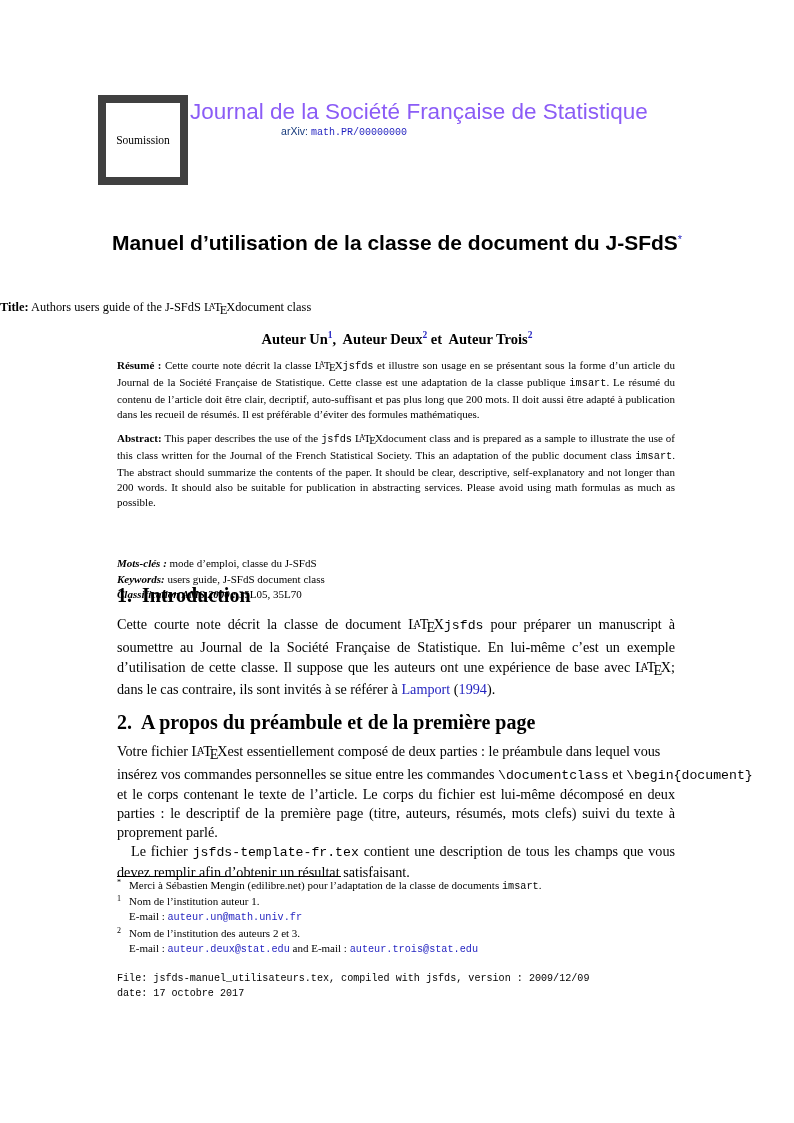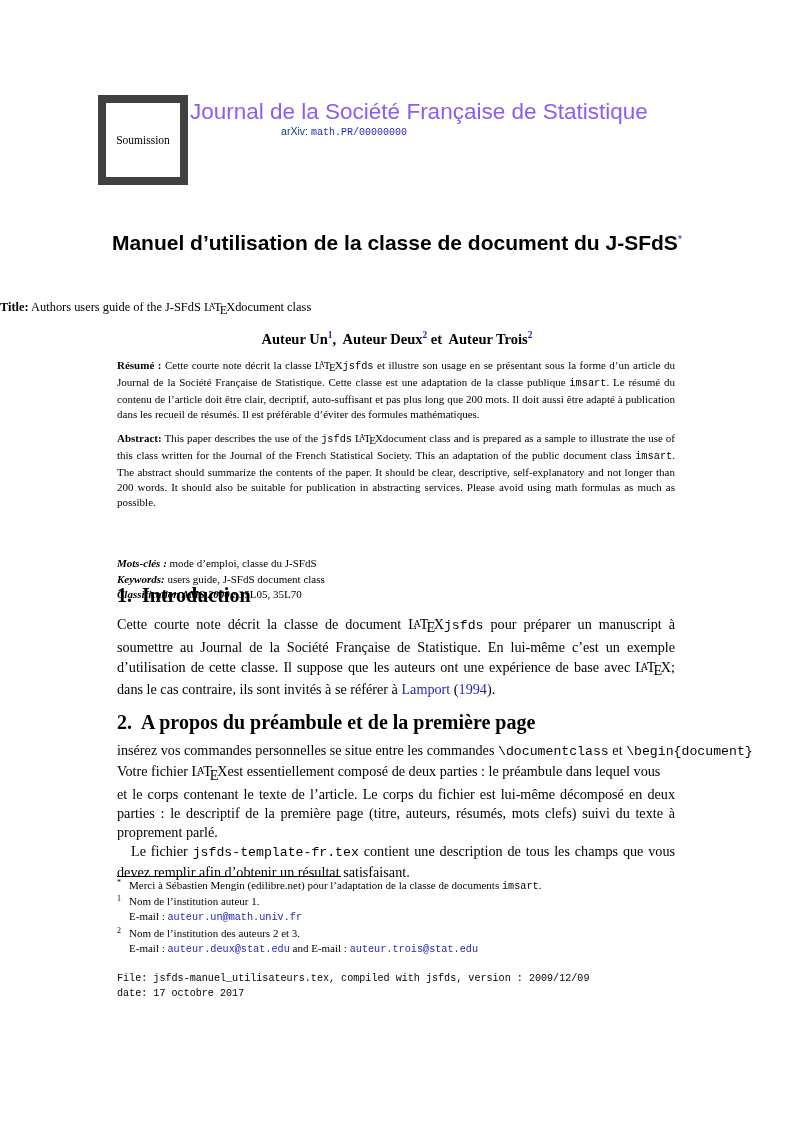--- a/index.html
+++ b/index.html
@@ -110,22 +110,22 @@
 <div id="sec1-p" class="abs body-p">
   <span>Cette courte note décrit la classe de document</span>
   <span class="latex"><span>L</span><span class="a">A</span><span>T</span><span class="e">E</span><span>X</span></span><span class="mono">jsfds</span>
   <span>pour préparer un manuscript à soumettre au Journal de la Société Française de Statistique. En lui-même c’est un exemple d’utilisation de cette classe. Il suppose que les auteurs ont une expérience de base avec</span>
   <span class="latex"><span>L</span><span class="a">A</span><span>T</span><span class="e">E</span><span>X</span></span><span>; dans le cas contraire, ils sont invités à se référer à</span>
   <span class="link">Lamport</span><span style="white-space:pre"> (</span><span class="link">1994</span><span>).</span>
 </div>
 
 <div id="sec2-h" class="abs sec-h" style="white-space:pre">2.  A propos du préambule et de la première page</div>
 <div id="sec2-p" class="abs body-p">
+  <div class="ragged"><span>Votre fichier</span> <span class="latex"><span>L</span><span class="a">A</span><span>T</span><span class="e">E</span><span>X</span></span><span>est essentiellement composé de deux parties : le préambule dans lequel vous</span></div>
   <div class="ragged"><span>insérez vos commandes personnelles se situe entre les commandes</span> <span class="mono">\documentclass</span> <span>et</span> <span class="mono">\begin{document}</span></div>
-  <div class="ragged"><span>Votre fichier</span> <span class="latex"><span>L</span><span class="a">A</span><span>T</span><span class="e">E</span><span>X</span></span><span>est essentiellement composé de deux parties : le préambule dans lequel vous</span></div>
   <div>et le corps contenant le texte de l’article. Le corps du fichier est lui-même décomposé en deux parties : le descriptif de la première page (titre, auteurs, résumés, mots clefs) suivi du texte à proprement parlé.</div>
   <div class="indent"><span>Le fichier</span> <span class="mono">jsfds-template-fr.tex</span> <span>contient une description de tous les champs que vous devez remplir afin d’obtenir un résultat satisfaisant.</span></div>
 </div>
 
 <div id="fn-rule" class="abs"></div>
 <div id="footnotes" class="abs">
   <div class="fn">
     <span class="mk">*</span>
     <span class="txt"><span>Merci à Sébastien Mengin (edilibre.net) pour l’adaptation de la classe de documents</span> <span class="mono">imsart</span><span>.</span></span>
   </div>

